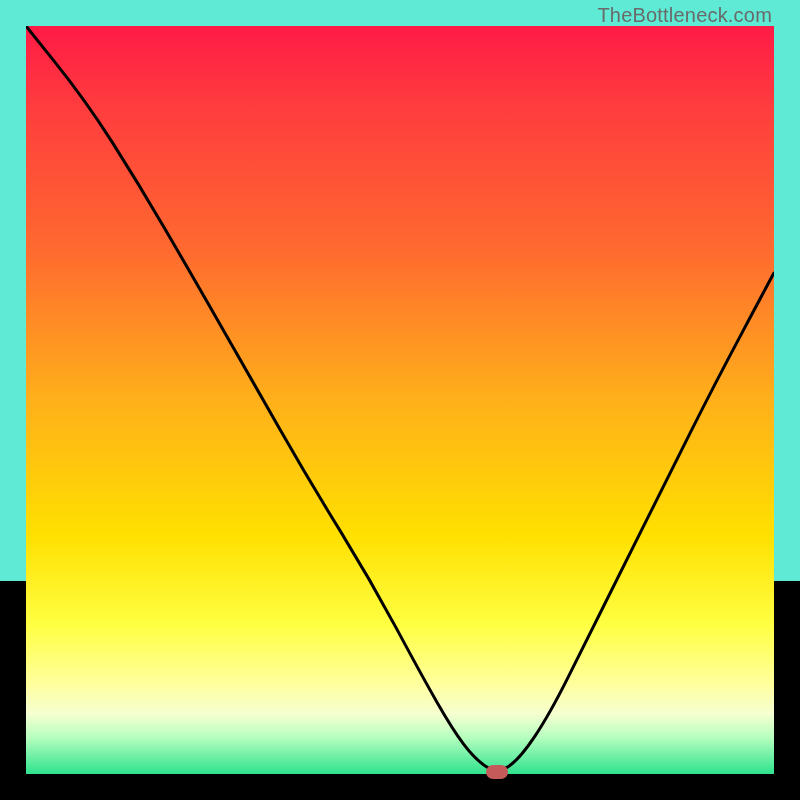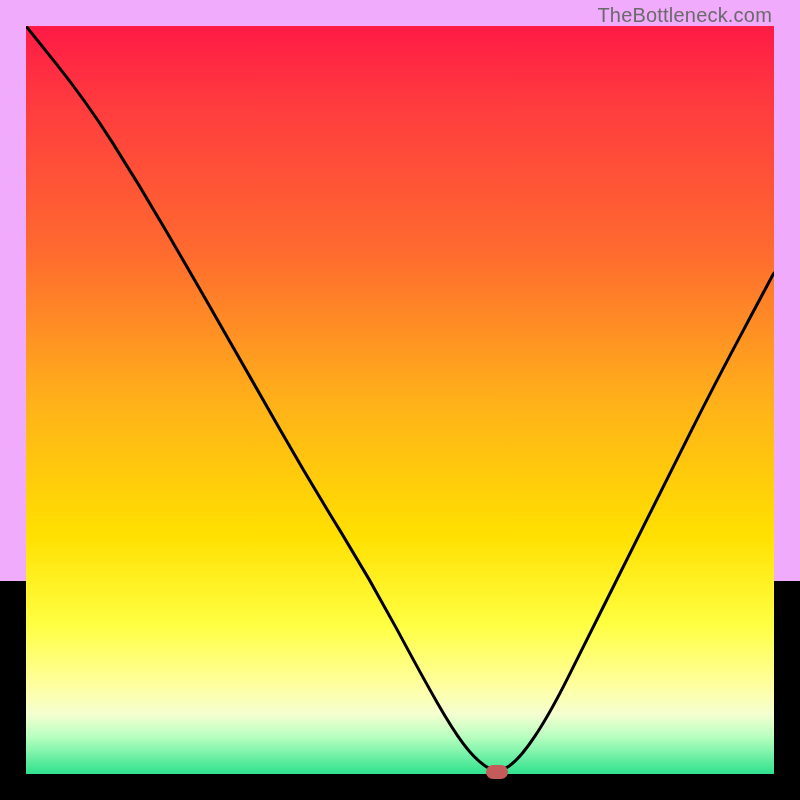--- a/index.html
+++ b/index.html
@@ -7,21 +7,21 @@
     padding: 0;
     width: 800px;
     height: 800px;
     background: #000;
     overflow: hidden;
   }
   .frame {
     position: relative;
     width: 800px;
     height: 581px;
-    background: #f0abfc;
+    background: #5eead4;
   }
   .plot-area {
     position: absolute;
     left: 26px;
     top: 26px;
     width: 748px;
     height: 748px;
     
     background: linear-gradient(
       to bottom,

